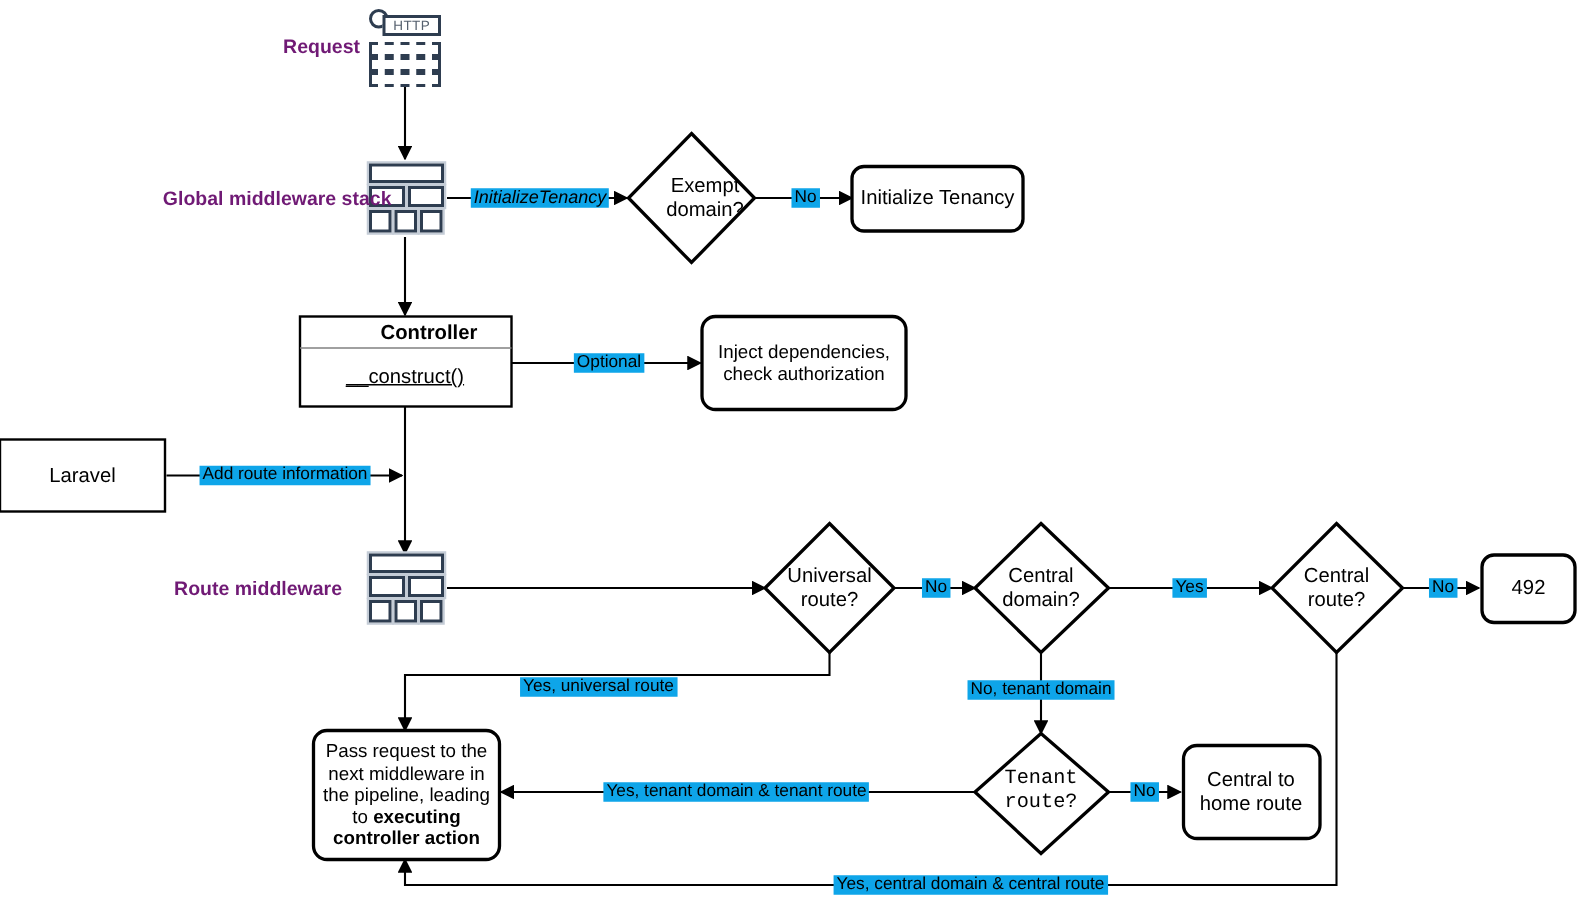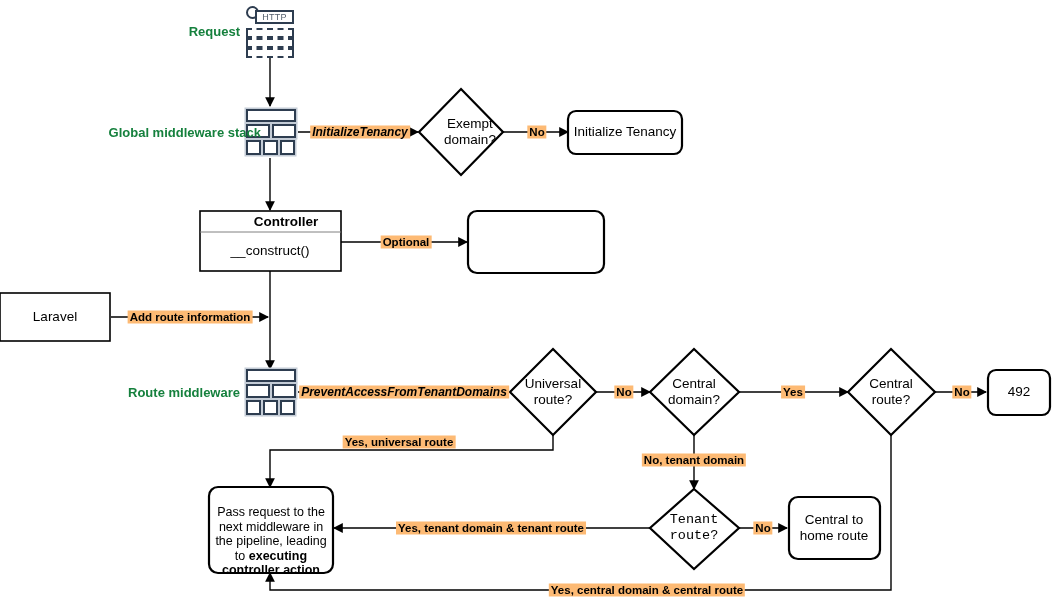--- a/index.html
+++ b/index.html
@@ -60,34 +60,33 @@
   }
   .node-text.small {
     font-size: 12.5px;
     line-height: 14.5px;
   }
   .side-label {
     position: absolute;
     transform: translate(-100%, -50%);
     font-size: 13px;
     font-weight: bold;
-    color: #15803d;
+    color: #701a75;
     white-space: nowrap;
     text-align: right;
   }
   .edge-label {
     position: absolute;
     transform: translate(-50%, -50%);
     font-size: 11.5px;
     line-height: 13px;
     color: #000000;
     white-space: nowrap;
-    background: #fdba74;
+    background: #0ea5e9;
     padding: 0 2px;
-    font-weight: bold;
   }
   .edge-label.italic {
     font-style: italic;
     font-size: 12px;
   }
   .strong {
     font-weight: bold;
   }
   
   .mw-icon {
@@ -237,32 +236,36 @@
     <div class="mw-box" style="left:0px;  top:0px;  width:50px; height:13px;"></div>
     <div class="mw-box" style="left:0px;  top:15px; width:24px; height:14px;"></div>
     <div class="mw-box" style="left:26px; top:15px; width:24px; height:14px;"></div>
     <div class="mw-box" style="left:0px;  top:31px; width:15px; height:15px;"></div>
     <div class="mw-box" style="left:17px; top:31px; width:15px; height:15px;"></div>
     <div class="mw-box" style="left:34px; top:31px; width:15px; height:15px;"></div>
   </div>
 
   <div class="side-label" style="left:240px; top:31px;">Request</div>
   <div class="side-label" style="left:240px; top:132px;margin-left:21px;">Global middleware stack</div>
-  <div class="side-label" style="left:240px; top:392px;">Route middleware</div>
+  <div class="side-label" style="left:228px; top:392px;">Route middleware</div>
 
   <div class="node-text" style="left:470px; top:132px;">
     <div>Exempt</div>
     <div>domain?</div>
   </div>
 
   <div class="node-text" style="left:625px; top:132px;">Initialize Tenancy</div>
 
   <div class="node-text" style="left:270px; top:222px; font-weight:bold;margin-left:16px;">Controller</div>
-  <div class="node-text" style="left:270px; top:251px;">__construct()</div>
-
+  <div class="node-text" style="left:270px; top:251px;text-decoration:underline;">__construct()</div>
+
+  <div class="node-text small" style="left:536px; top:242px;">
+    <div>Inject dependencies,</div>
+    <div>check authorization</div>
+  </div>
 
   <div class="node-text" style="left:55px; top:317px;">Laravel</div>
 
   <div class="node-text" style="left:553px; top:392px;">
     <div>Universal</div>
     <div>route?</div>
   </div>
 
   <div class="node-text" style="left:694px; top:392px;">
     <div>Central</div>
@@ -279,31 +282,30 @@
   <div class="node-text" style="left:694px; top:528px;font-family:Liberation Mono, monospace;">
     <div>Tenant</div>
     <div>route?</div>
   </div>
 
   <div class="node-text" style="left:834px; top:528px;">
     <div>Central to</div>
     <div>home route</div>
   </div>
 
-  <div class="node-text small" style="left:271px; top:530px; width:116px;margin-top:11px;">
+  <div class="node-text small" style="left:271px; top:530px; width:116px;">
     <span>Pass request to the next middleware in the pipeline, leading to </span><span class="strong">executing controller action</span>
   </div>
 
   <div class="edge-label italic" style="left:360px; top:132px;">InitializeTenancy</div>
   <div class="edge-label" style="left:537px; top:132px;">No</div>
   <div class="edge-label" style="left:406px; top:242px;">Optional</div>
   <div class="edge-label" style="left:190px; top:317px;">Add route information</div>
-  <div class="edge-label italic" style="left:404px; top:392px;">PreventAccessFromTenantDomains</div>
   <div class="edge-label" style="left:624px; top:392px;">No</div>
   <div class="edge-label" style="left:793px; top:392px;">Yes</div>
   <div class="edge-label" style="left:962px; top:392px;">No</div>
   <div class="edge-label" style="left:694px; top:460px;">No, tenant domain</div>
   <div class="edge-label" style="left:763px; top:528px;">No</div>
-  <div class="edge-label" style="left:399px; top:442px;text-align:center;">Yes, universal route</div>
+  <div class="edge-label" style="left:399px; top:458px;text-align:center;">Yes, universal route</div>
   <div class="edge-label" style="left:491px; top:528px;">Yes, tenant domain &amp; tenant route</div>
   <div class="edge-label" style="left:647px; top:590px;">Yes, central domain &amp; central route</div>
 
 </div>
 
 </body></html>

